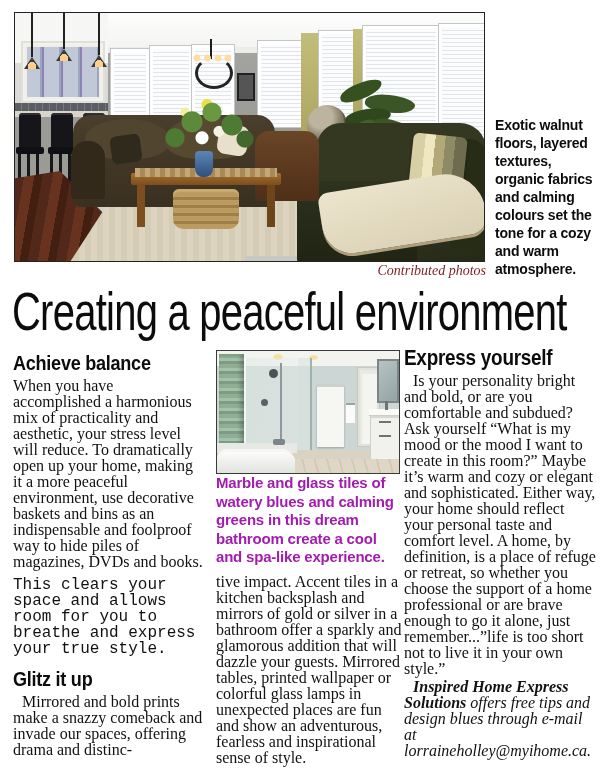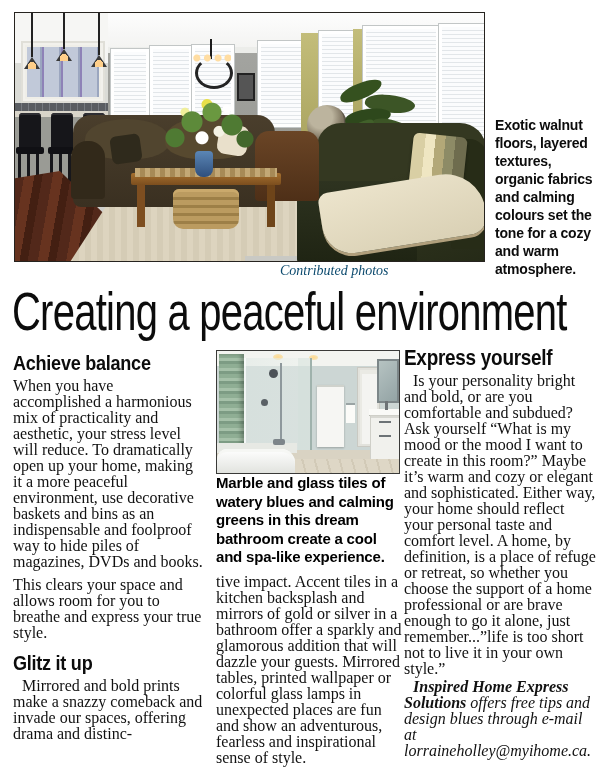--- a/index.html
+++ b/index.html
@@ -17,31 +17,31 @@
   .stoollegs{position:absolute;background:repeating-linear-gradient(90deg,#17171b 0 3px,transparent 3px 9px);}
   .leaf{position:absolute;background:#3c5526;border-radius:60% 40% 65% 35%;}
 
   
   .headline{position:absolute;left:12px;top:284px;white-space:nowrap;
             font-family:"Liberation Sans",sans-serif;font-weight:400;font-size:54px;line-height:1;
             letter-spacing:-1px;transform:scaleX(.74);transform-origin:0 0;color:#0c0c0c;}
   .heroCaption{position:absolute;left:495px;top:116px;width:100px;
             font-family:"Liberation Sans",sans-serif;font-weight:700;font-size:14px;line-height:18px;
             letter-spacing:-.2px;color:#0c0c0c;}
-  .credit{position:absolute;left:280px;top:263px;width:206px;text-align:left;
-            font-style:italic;font-size:14px;color:#0c4a6e;}
+  .credit{position:absolute;left:280px;top:263px;width:206px;text-align:right;
+            font-style:italic;font-size:14px;color:#7f1d1d;}
   .col{position:absolute;font-size:16px;line-height:16px;hyphens:auto;-webkit-hyphens:auto;}
   .col p{margin:0 0 7px 0;}
   .kicker{font-family:"Liberation Sans",sans-serif;font-weight:700;font-size:15px;line-height:17px;
             white-space:nowrap;transform:scaleX(.85);transform-origin:0 50%;display:inline-block;color:#0c0c0c;}
   h2.sec{font-family:"Liberation Sans",sans-serif;font-weight:700;font-size:21px;line-height:22px;
             margin:0 0 4px 0;white-space:nowrap;transform:scaleX(.86);transform-origin:0 50%;
             display:inline-block;letter-spacing:-.3px;color:#0c0c0c;}
   .photoCaption{font-family:"Liberation Sans",sans-serif;font-weight:700;font-size:15px;line-height:18.5px;
-            letter-spacing:-.2px;margin:4px 0 8px 0;color:#000000;}
+            letter-spacing:-.2px;margin:4px 0 8px 0;color:#a21caf;}
   .indent{text-indent:9px;}
   .signoff{font-style:italic;}
   .signoff b{font-weight:700;}
 </style>
 </head>
 <body>
 
 <div class="page">
 
   <div class="photo" style="left:14px;top:12px;width:471px;height:250px;">
@@ -142,21 +142,21 @@
   </div>
 
   <div class="heroCaption">Exotic walnut floors, layered textures, organic fabrics and calming colours set the tone for a cozy and warm atmosphere.</div>
   <div class="credit">Contributed photos</div>
 
   <div class="headline">Creating a peaceful environment</div>
 
   <div class="col" style="left:13px;top:352px;width:190px;">
     <h2 class="sec">Achieve balance</h2>
     <p>When you have accomplished a harmonious mix of practicality and aesthetic, your stress level will reduce. To dramatically open up your home, making it a more peaceful environment, use decorative baskets and bins as an indispensable and foolproof way to hide piles of magazines, DVDs and books.</p>
-    <p style="">This clears your space and allows room for you to breathe and express your true style.</p>
+    <p style="font-family:Liberation Mono, monospace;">This clears your space and allows room for you to breathe and express your true style.</p>
     <h2 class="sec" style="margin-top:4px;">Glitz it up</h2>
     <p class="indent">Mirrored and bold prints make a snazzy comeback and invade our spaces, offering drama and distinc-</p>
   </div>
 
   <div class="col" style="left:216px;top:350px;width:186px;">
 
     <div class="photo" style="position:relative;left:0;top:0;width:184px;height:124px;border-color:#3a3a38;">
       <div class="abs" style="left:0;top:0;width:184px;height:124px;background:linear-gradient(180deg,#f3f4f0 0 12%,#ccd6d4 12% 80%,#d9d3c3 80%);"></div>
       <div class="abs" style="left:56px;top:3px;width:10px;height:6px;border-radius:50%;background:radial-gradient(#ffd98f,#f3e7c2);"></div>
       <div class="abs" style="left:92px;top:4px;width:9px;height:5px;border-radius:50%;background:radial-gradient(#ffd98f,#f3e7c2);"></div>

